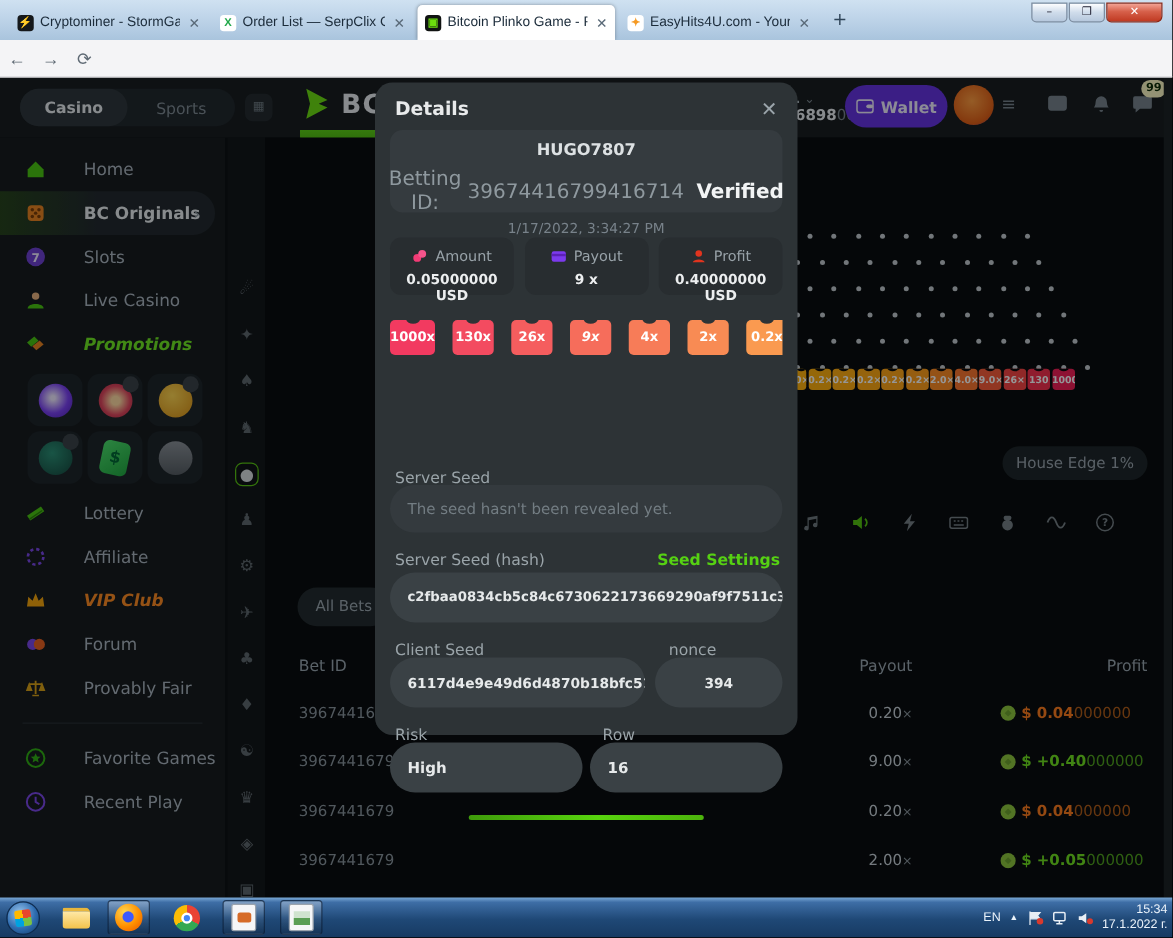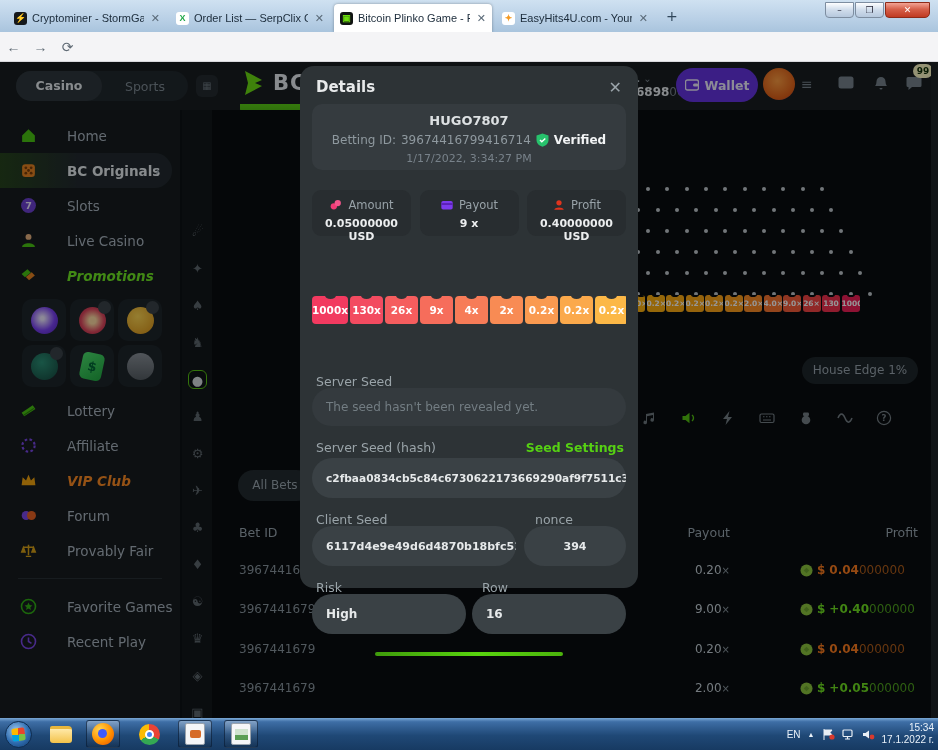--- a/index.html
+++ b/index.html
@@ -118,28 +118,28 @@
 
   
   #modal { position:absolute; left:300px; top:66px; width:338px; height:522px; background:#2d3336; border-radius:14px;
     z-index:60; color:#e8eaeb; }
   #mheader { position:absolute; left:16px; top:12px; right:16px; display:flex; justify-content:space-between; }
   #mtitle { font-size:15px; font-weight:bold; }
   #mclose { color:#9aa4aa; font-size:16px; }
   #minfo { position:absolute; left:12px; top:38px; width:314px; height:66px; background:#353b3f; border-radius:10px;
     text-align:center; }
   #muser { font-size:13px; font-weight:bold; margin-top:9px; color:#dde1e3; }
-  #mbetline { font-size:12px; color:#8f999f; margin-top:5px; display:flex; justify-content:center; align-items:center; gap:5px; }
+  #mbetline { font-size:16px; color:#8f999f; margin-top:5px; display:flex; justify-content:center; align-items:center; gap:5px; }
   #mbetline b { color:#f2f4f5; font-weight:bold;text-align:right; }
   #mdate { font-size:11px; color:#78828a; margin-top:5px; }
   .statcard { position:absolute; top:124px; width:99px; height:46px; background:#282d30; border-radius:9px; text-align:center; }
   .statlabel { display:flex; justify-content:center; align-items:center; gap:5px; margin-top:8px;
     color:#98a2a8; font-size:11.5px; }
   .statval { margin-top:5px; font-size:11px; font-weight:bold; color:#eceeef; }
-  #mchips { position:absolute; left:12px; top:190px; width:314px; height:28px; display:flex; gap:2px; overflow:hidden;margin-top:40px; }
+  #mchips { position:absolute; left:12px; top:190px; width:314px; height:28px; display:flex; gap:14px; overflow:hidden; }
   .mchip { position:relative; flex:0 0 33px; height:28px; border-radius:4px; color:#fff; font-size:10.5px; font-weight:bold;
     text-align:center; line-height:28px; }
   .mchip::after { content:''; position:absolute; left:50%; top:-4px; width:11px; height:7px; margin-left:-5.5px;
     background:#2d3336; border-radius:50%; }
   .mlabel { position:absolute; color:#9aa4a9; font-size:12.5px; }
   .minput { position:absolute; background:#3a4145; border-radius:20px; color:#e6e9ea; font-weight:bold;
     font-size:11px; display:flex; align-items:center; padding:0 14px; white-space:nowrap; overflow:hidden; }
   .minput.dim { background:#343a3e; color:#737d83; font-weight:normal; font-size:12px; }
   #seedsettings { position:absolute; right:14px; top:374px; color:#56d113; font-size:12.5px; font-weight:bold; }
   #modalglow { position:absolute; left:375px; top:652px; width:188px; height:4px; border-radius:2px; z-index:55;
@@ -711,21 +711,21 @@
             </svg>
             <span>Profit</span>
           </div>
           <div class="statval">0.40000000 USD</div>
         </div>
       </div>
     <div id="mchips">
         <div class="mchip" style="background: rgb(242, 58, 96);">1000x</div>
         <div class="mchip" style="background: rgb(243, 75, 96);">130x</div>
         <div class="mchip" style="background: rgb(245, 93, 94);">26x</div>
-        <div class="mchip" style="background: rgb(246, 109, 91);">9x</div>
+        <div class="mchip" style="background: rgb(246, 109, 91); font-style: italic;">9x</div>
         <div class="mchip" style="background: rgb(247, 124, 88);">4x</div>
         <div class="mchip" style="background: rgb(248, 139, 84);">2x</div>
         <div class="mchip" style="background: rgb(250, 154, 80);">0.2x</div>
         <div class="mchip" style="background: rgb(251, 169, 75);">0.2x</div>
         <div class="mchip" style="background: rgb(252, 184, 71);">0.2x</div>
       </div>
 
     <div class="mlabel" style="left:16px;top:308px;">Server Seed</div>
     <div class="minput dim" style="left:12px;top:322px;width:314px;height:38px;">The seed hasn't been revealed yet.</div>
 

